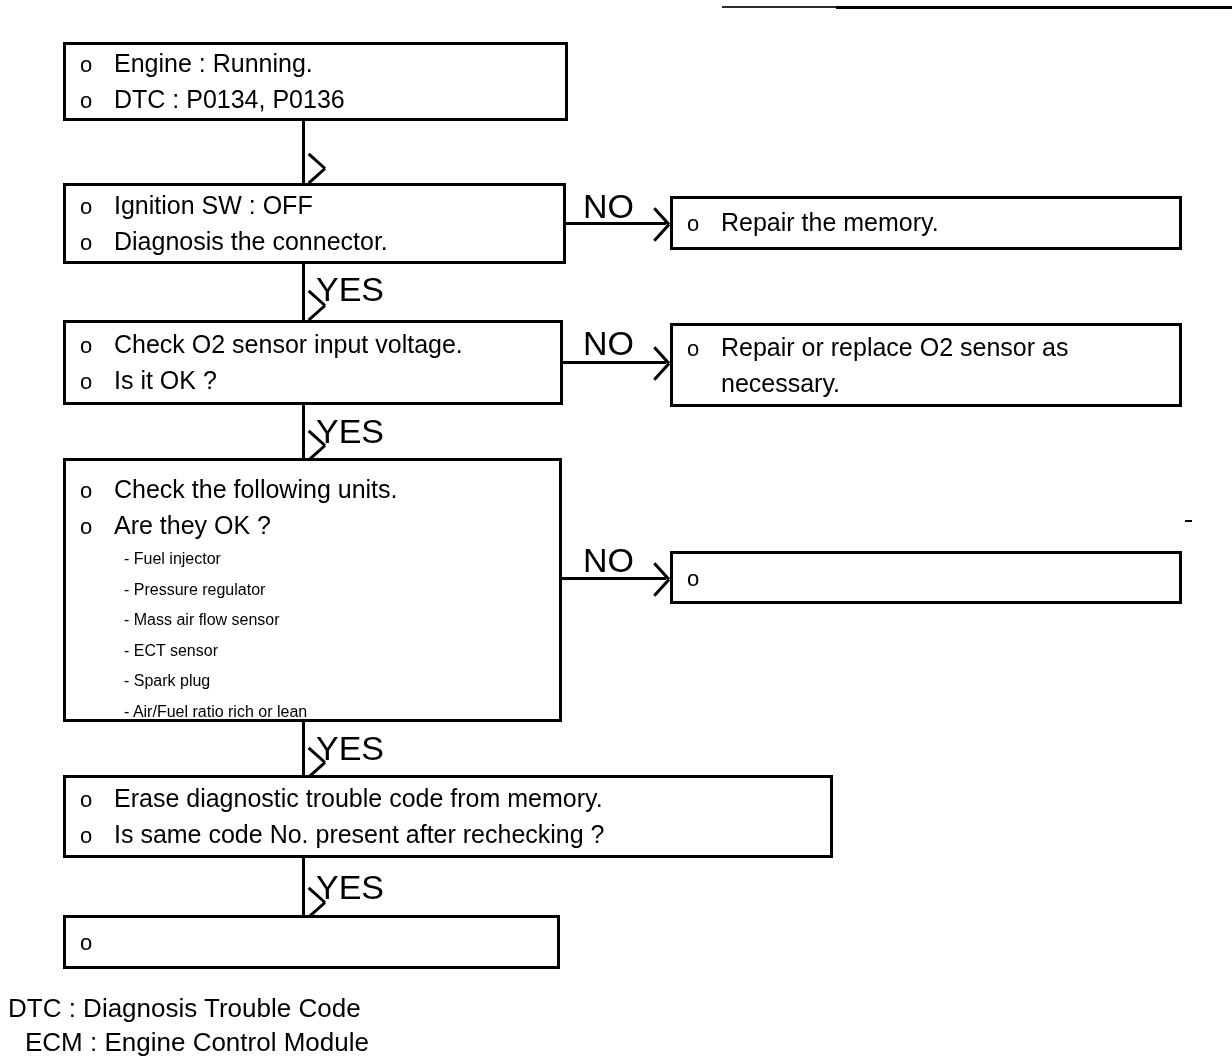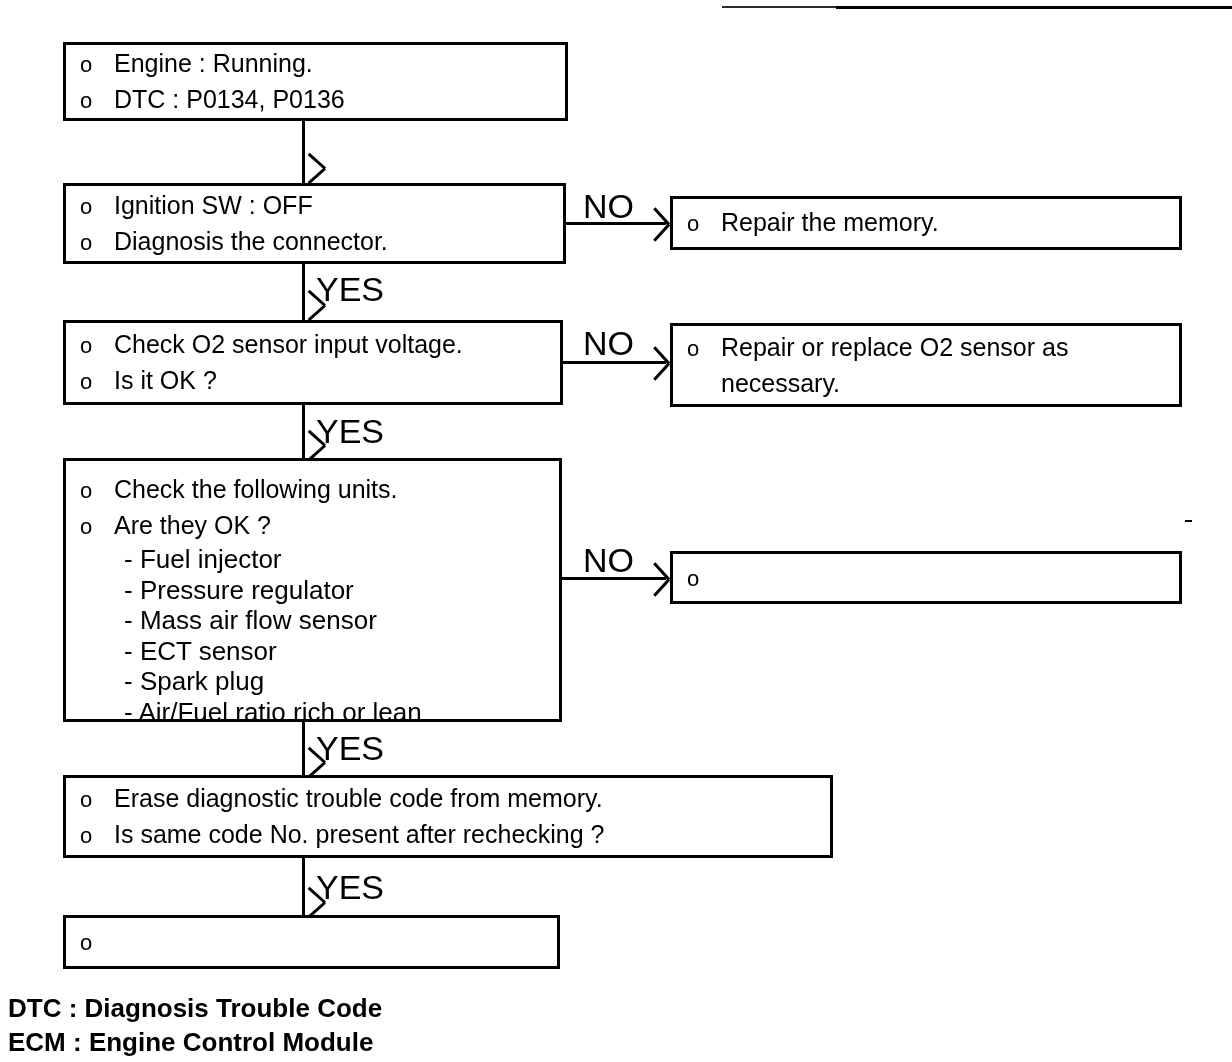--- a/index.html
+++ b/index.html
@@ -62,21 +62,21 @@
     display: inline-block;
     width: 34px;
     flex: 0 0 34px;
     font-size: 22px;
   }
   .line-text {
     display: inline-block;
   }
   
   .subline {
-    font-size: 26px;
+    font-size: 16px;
     line-height: 30.5px;
     white-space: nowrap;
     padding-left: 44px;
   }
 
   
   .vline {
     position: absolute;
     width: 3px;
     background: #000;
@@ -143,21 +143,20 @@
     line-height: 26px;
     white-space: nowrap;
   }
 
   
   .legend {
     position: absolute;
     font-size: 26px;
     line-height: 34px;
     white-space: nowrap;
-    font-weight: bold;
   }
 
   
   .tick-artifact {
     position: absolute;
     width: 7px;
     height: 2px;
     background: #000;
   }
 </style>
@@ -305,15 +304,15 @@
 
   <div class="box" style="left:63px; top:915px; width:497px; height:54px;">
     <div class="box-inner">
       <div class="line">
         <span class="bullet">o</span>
       </div>
     </div>
   </div>
 
   <div class="legend" style="left:8px; top:991px;">DTC : Diagnosis Trouble Code</div>
-  <div class="legend" style="left:8px; top:1025px;">ECM : Engine Control Module</div>
+  <div class="legend" style="left:25px; top:1025px;">ECM : Engine Control Module</div>
 
 </div>
 
 </body></html>

